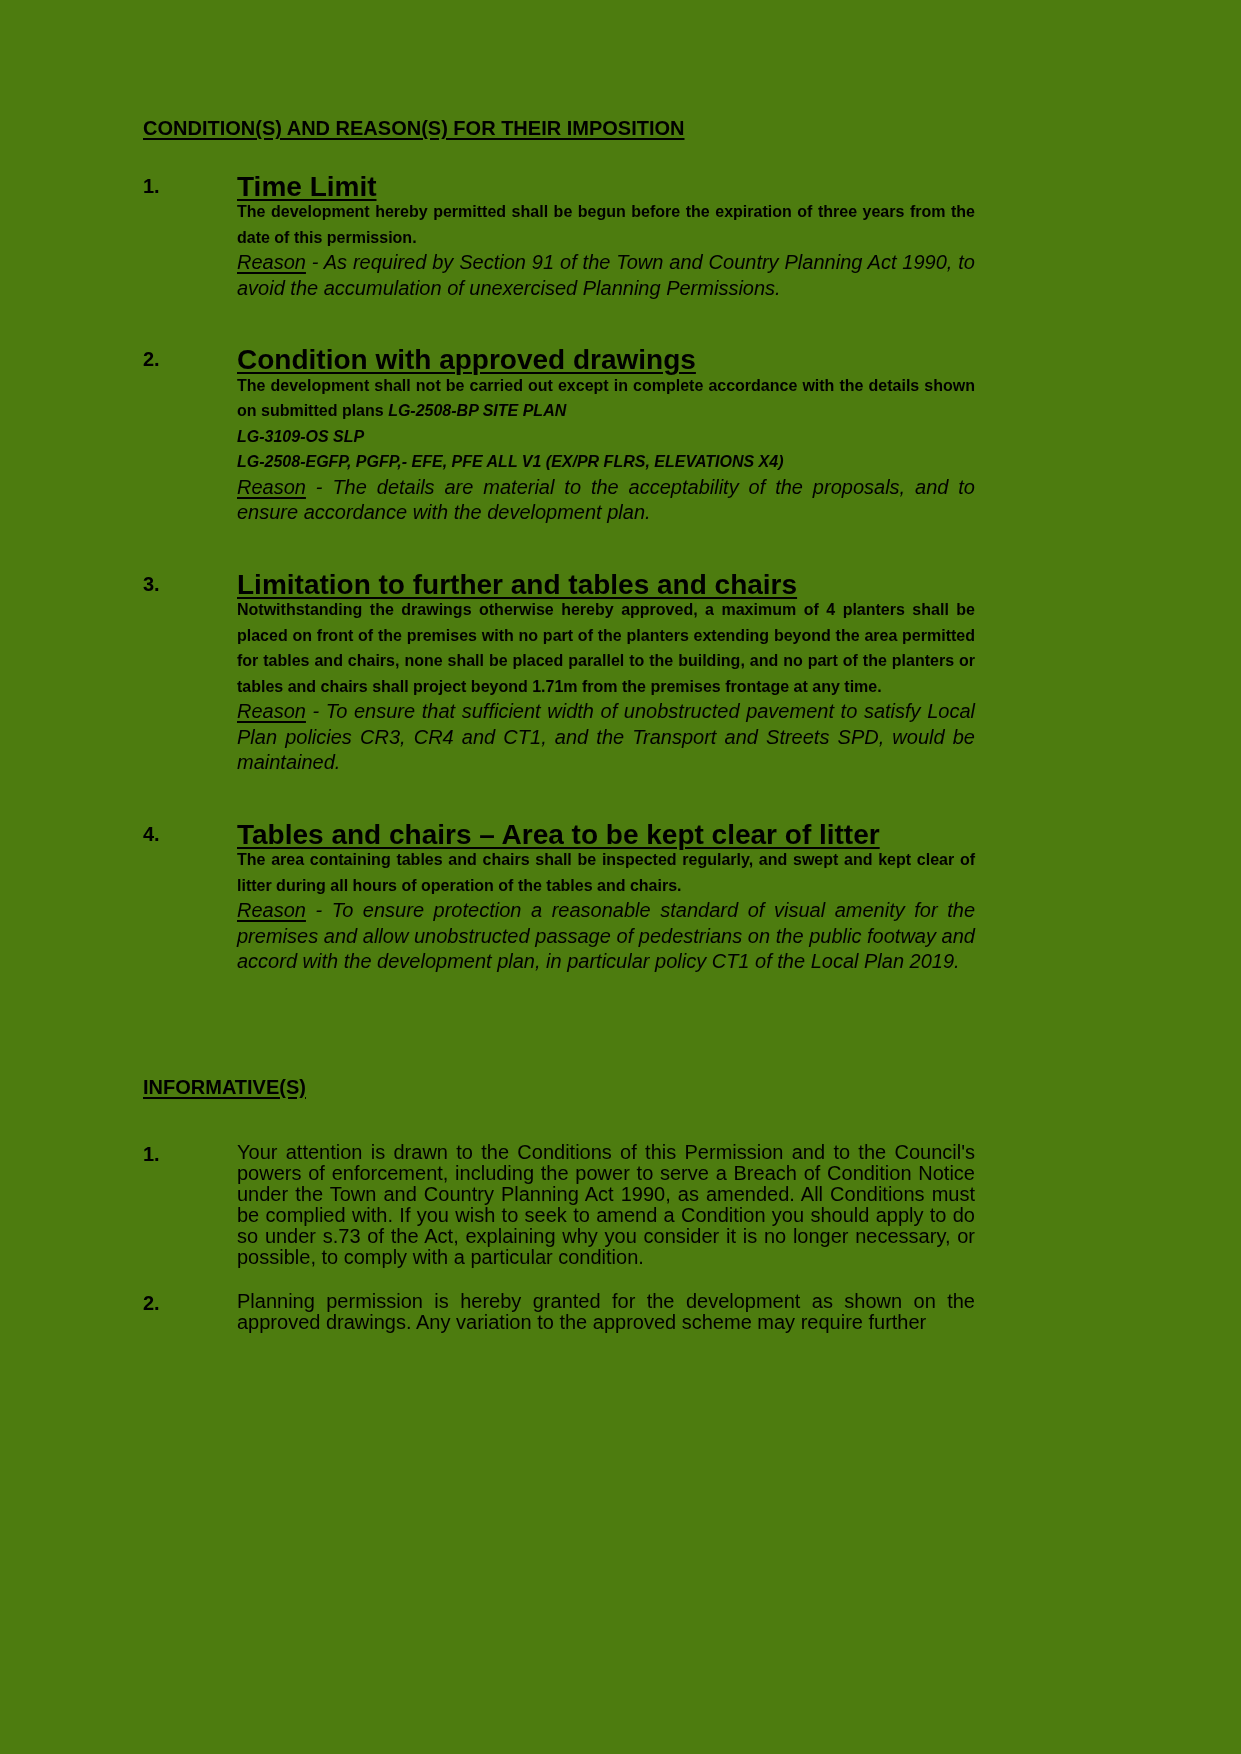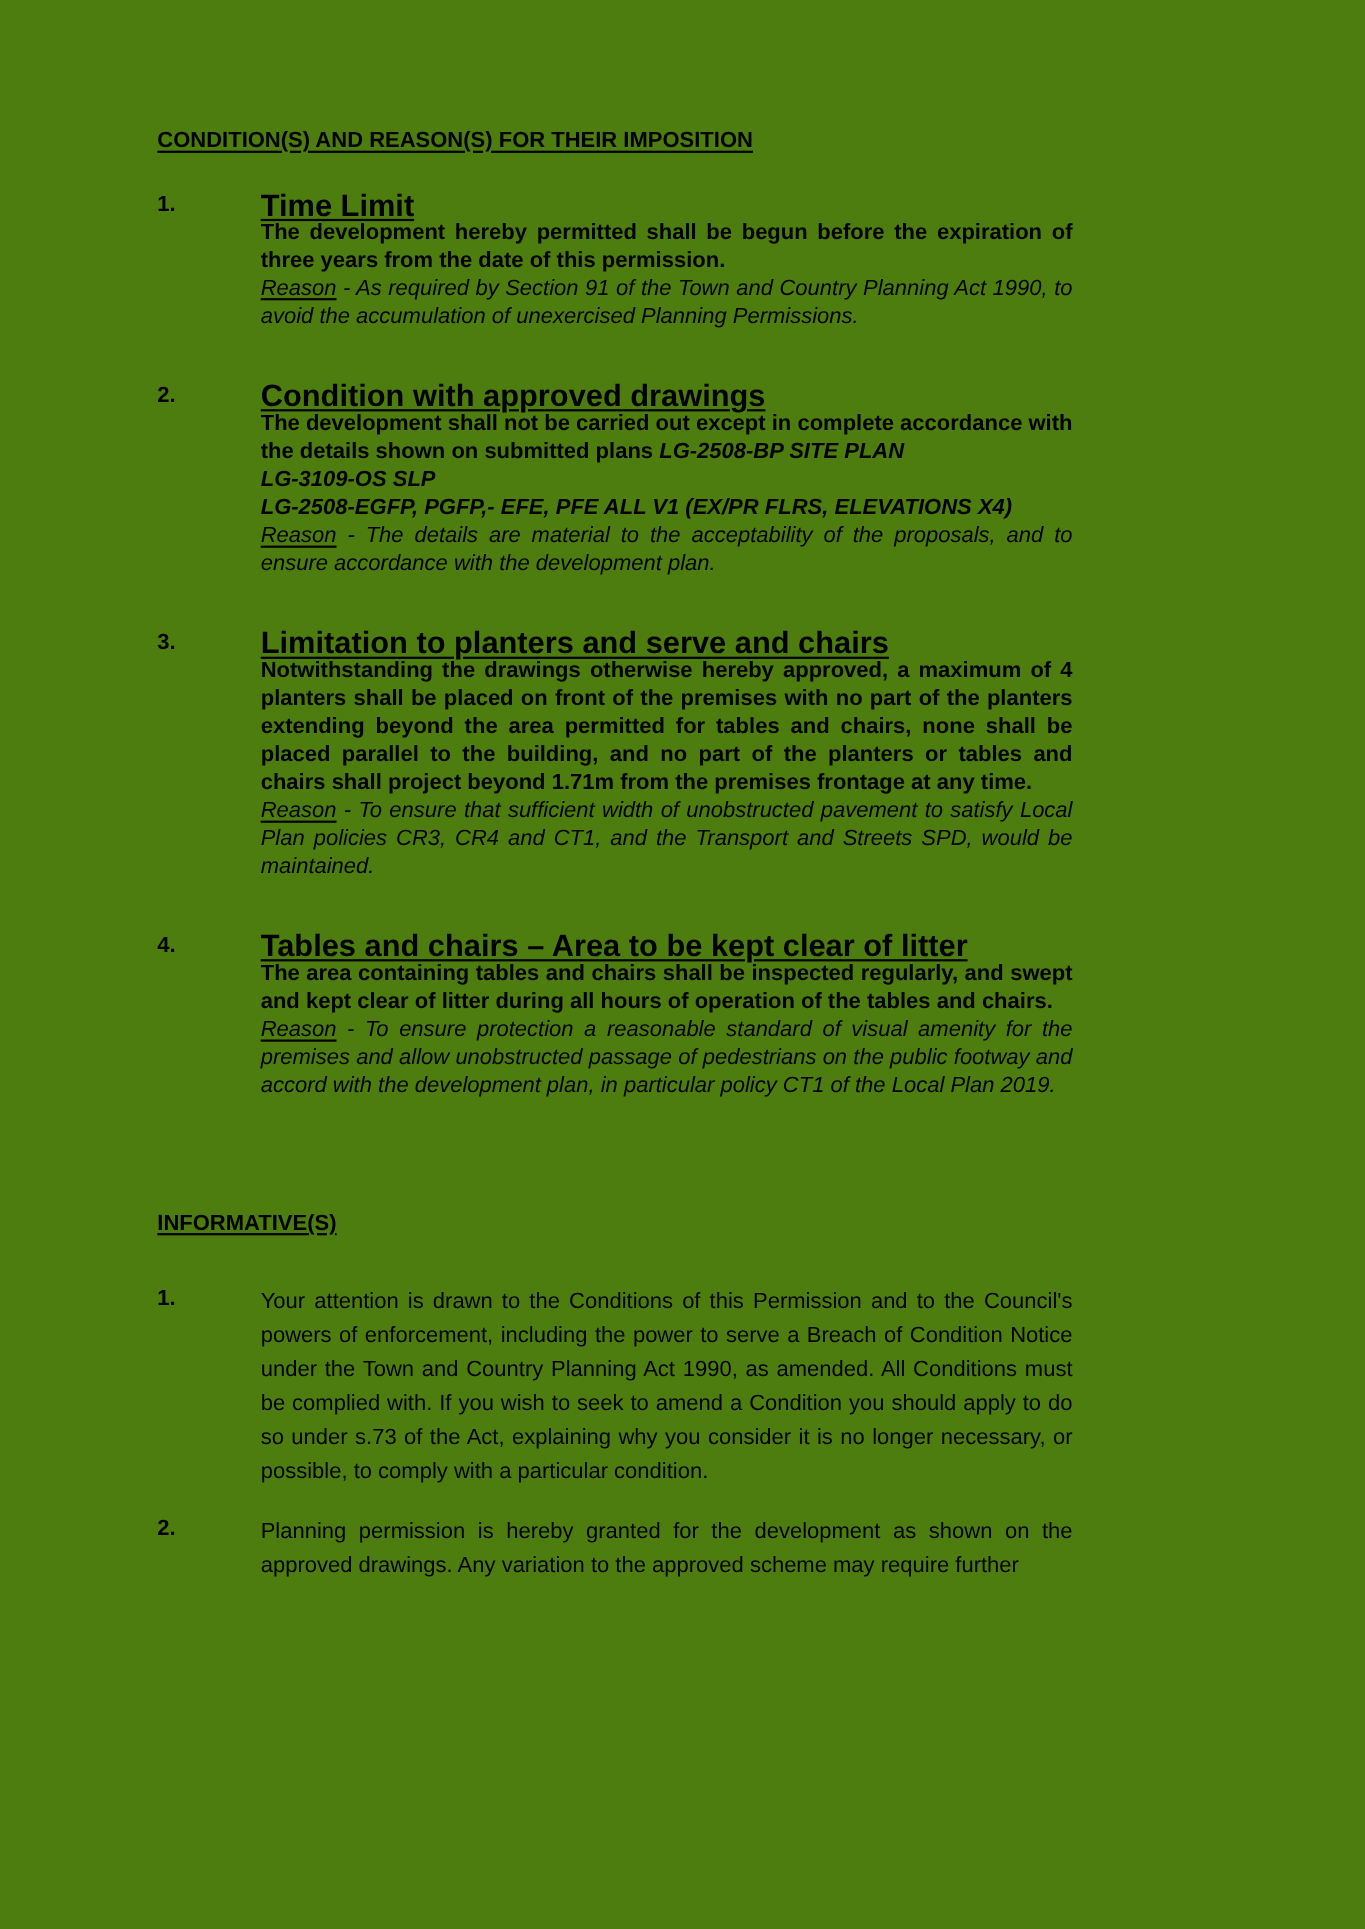--- a/index.html
+++ b/index.html
@@ -51,21 +51,21 @@
     line-height: 25.5px;
     font-weight: bold;
     text-decoration: underline;
     text-decoration-thickness: 2px;
     text-underline-offset: 3px;
   }
   p {
     margin: 0;
   }
   .cond-text {
-    font-size: 20px;
+    font-size: 16px;
     line-height: 25.5px;
     font-weight: bold;
     text-align: justify;
   }
   .plan {
     font-style: italic;
   }
   .reason {
     font-size: 20px;
     line-height: 25.5px;
@@ -75,21 +75,21 @@
   }
   .reason-label {
     text-decoration: underline;
     text-underline-offset: 3px;
   }
   .informative {
     margin-bottom: 23px;
   }
   .informative-text {
     font-size: 20px;
-    line-height: 31px;
+    line-height: 21px;
     font-weight: normal;
     text-align: justify;
   }
 </style>
 </head>
 <body>
 
 <div class="page">
   <div class="content">
 
@@ -111,21 +111,21 @@
         <p class="cond-text"><span>The development shall not be carried out except in complete accordance with the details shown on submitted plans </span><span class="plan">LG-2508-BP SITE PLAN</span></p>
         <p class="cond-text plan">LG-3109-OS SLP</p>
         <p class="cond-text plan">LG-2508-EGFP, PGFP,- EFE, PFE ALL V1  (EX/PR FLRS, ELEVATIONS X4)</p>
         <p class="reason"><span class="reason-label">Reason</span><span> - The details are material to the acceptability of the proposals, and to ensure accordance with the development plan.</span></p>
       </div>
     </section>
 
     <section class="item">
       <div class="item-num">3.</div>
       <div class="item-body">
-        <div class="cond-heading">Limitation to planters and serve and chairs</div>
+        <div class="cond-heading">Limitation to further and tables and chairs</div>
         <p class="cond-text">Notwithstanding the drawings otherwise hereby approved,  a maximum of 4 planters shall be placed on front of the premises with no part of the planters extending beyond the area permitted for tables and chairs, none shall be placed parallel to the building, and no part of the planters or tables and chairs shall project beyond 1.71m from the premises frontage at any time.</p>
         <p class="reason"><span class="reason-label">Reason</span><span> - To ensure that sufficient width of unobstructed pavement to satisfy Local Plan policies CR3, CR4 and CT1, and the Transport and Streets SPD, would be maintained.</span></p>
       </div>
     </section>
 
     <section class="item">
       <div class="item-num">4.</div>
       <div class="item-body">
         <div class="cond-heading">Tables and chairs – Area to be kept clear of litter</div>
         <p class="cond-text">The area containing tables and chairs shall be inspected regularly, and swept and kept clear of litter during all hours of operation of the tables and chairs.</p>

